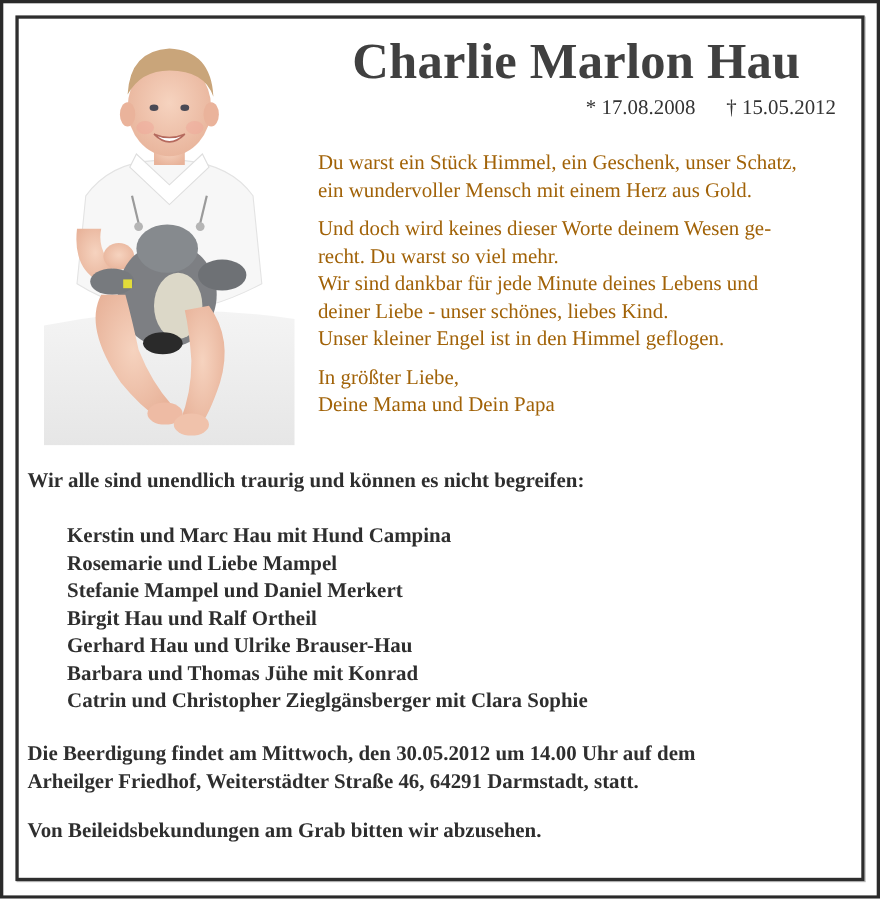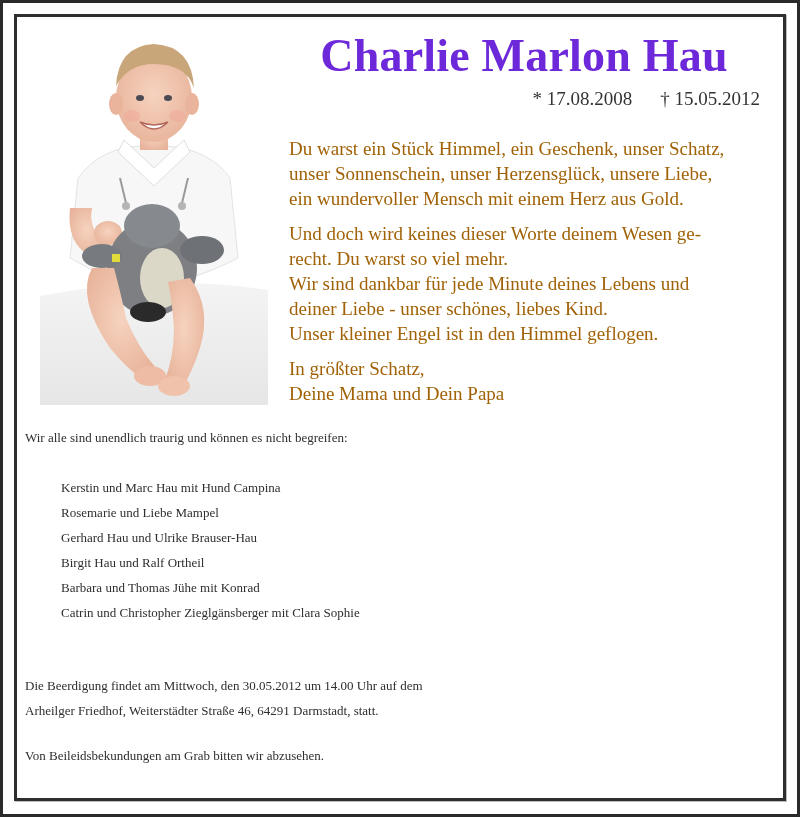--- a/index.html
+++ b/index.html
@@ -19,36 +19,37 @@
       box-shadow: 1px 1px 0 #bdbdbd;
     }
     .photo {
       position: absolute; left: 40px; top: 28px; width: 228px; height: 377px;
       background: #ffffff; overflow: hidden;
     }
     .photo svg { display: block; width: 100%; height: 100%; }
     .title {
       position: absolute; left: 288px; top: 28px; width: 472px;
       text-align: center; font-size: 46px; font-weight: bold;
-      color: #6d28d9; letter-spacing: 0.2px; line-height: 56px;
+      color: #404040; letter-spacing: 0.2px; line-height: 56px;
     }
     .dates {
       position: absolute; left: 288px; top: 86px; width: 472px;
       text-align: right; font-size: 19px; line-height: 26px; color: #333;
     }
     .dates .gap { display: inline-block; width: 28px; }
     .poem {
       position: absolute; left: 289px; top: 136px; width: 490px;
       font-size: 19px; line-height: 25px; color: #a16207;
     }
     .poem .stanza { margin: 0 0 10px 0; }
     .poem .line { display: block; white-space: nowrap; }
     .block {
-      position: absolute; font-size: 13px; line-height: 25px; color: #2e2e2e;
+      position: absolute; font-size: 19px; line-height: 25px; color: #2e2e2e;
       white-space: nowrap;
+      font-weight: bold;
     }
     .intro { left: 25px; top: 425px; }
     .mourners { left: 61px; top: 475px; }
     .mourners .line { display: block; }
     .funeral { left: 25px; top: 673px; }
     .funeral .line { display: block; }
     .condolence { left: 25px; top: 743px; text-align: center; }
     .address {
       position: absolute; right: 36px; top: 771px;
       font-style: italic; font-size: 17px; line-height: 24px; color: #333;
@@ -125,43 +126,43 @@
 
 <div class="title">Charlie Marlon Hau</div>
 
 <div class="dates">
   <span>* 17.08.2008</span><span class="gap"></span><span>† 15.05.2012</span>
 </div>
 
 <div class="poem">
   <div class="stanza">
     <span class="line">Du warst ein Stück Himmel, ein Geschenk, unser Schatz,</span>
-    <span class="line">unser Sonnenschein, unser Herzensglück, unsere Liebe,</span>
     <span class="line">ein wundervoller Mensch mit einem Herz aus Gold.</span>
   </div>
   <div class="stanza">
     <span class="line">Und doch wird keines dieser Worte deinem Wesen ge-</span>
     <span class="line">recht. Du warst so viel mehr.</span>
     <span class="line">Wir sind dankbar für jede Minute deines Lebens und</span>
     <span class="line">deiner Liebe - unser schönes, liebes Kind.</span>
     <span class="line">Unser kleiner Engel ist in den Himmel geflogen.</span>
   </div>
   <div class="stanza">
-    <span class="line">In größter Schatz,</span>
+    <span class="line">In größter Liebe,</span>
     <span class="line">Deine Mama und Dein Papa</span>
   </div>
 </div>
 
 <div class="block intro">Wir alle sind unendlich traurig und können es nicht begreifen:</div>
 
 <div class="block mourners">
   <span class="line">Kerstin und Marc Hau mit Hund Campina</span>
   <span class="line">Rosemarie und Liebe Mampel</span>
+  <span class="line">Stefanie Mampel und Daniel Merkert</span>
+  <span class="line">Birgit Hau und Ralf Ortheil</span>
   <span class="line">Gerhard Hau und Ulrike Brauser-Hau</span>
-  <span class="line">Birgit Hau und Ralf Ortheil</span>
   <span class="line">Barbara und Thomas Jühe mit Konrad</span>
   <span class="line">Catrin und Christopher Zieglgänsberger mit Clara Sophie</span>
 </div>
 
 <div class="block funeral">
   <span class="line">Die Beerdigung findet am Mittwoch, den 30.05.2012 um 14.00 Uhr auf dem</span>
   <span class="line">Arheilger Friedhof, Weiterstädter Straße 46, 64291 Darmstadt, statt.</span>
 </div>
 
 <div class="block condolence">Von Beileidsbekundungen am Grab bitten wir abzusehen.</div>

